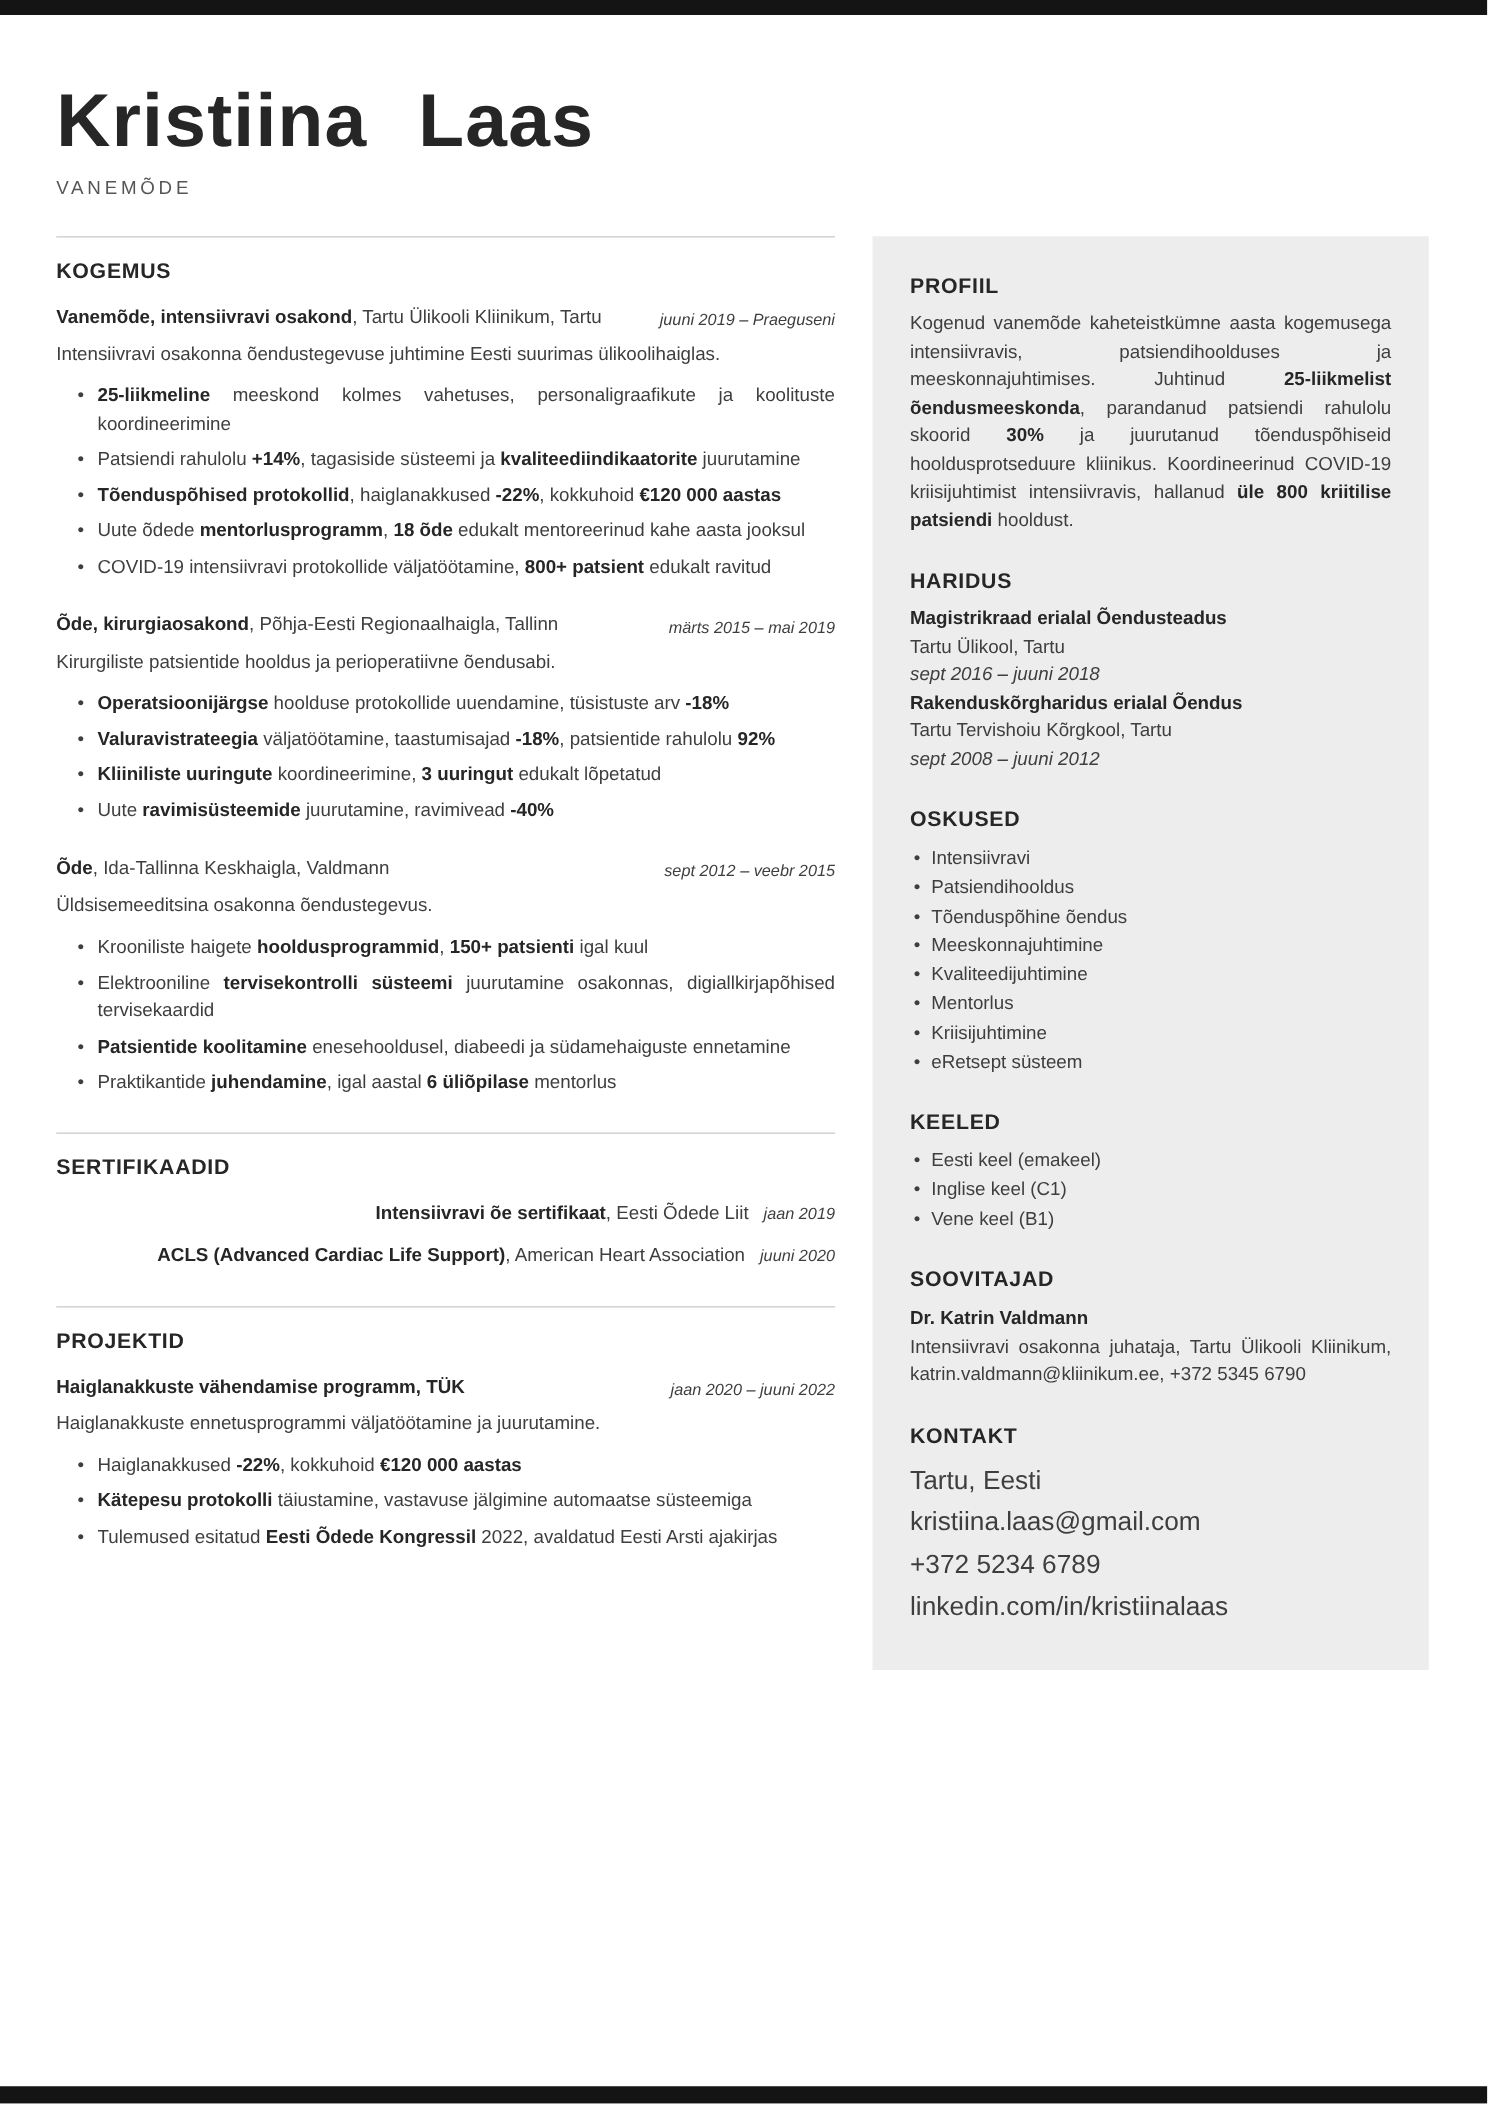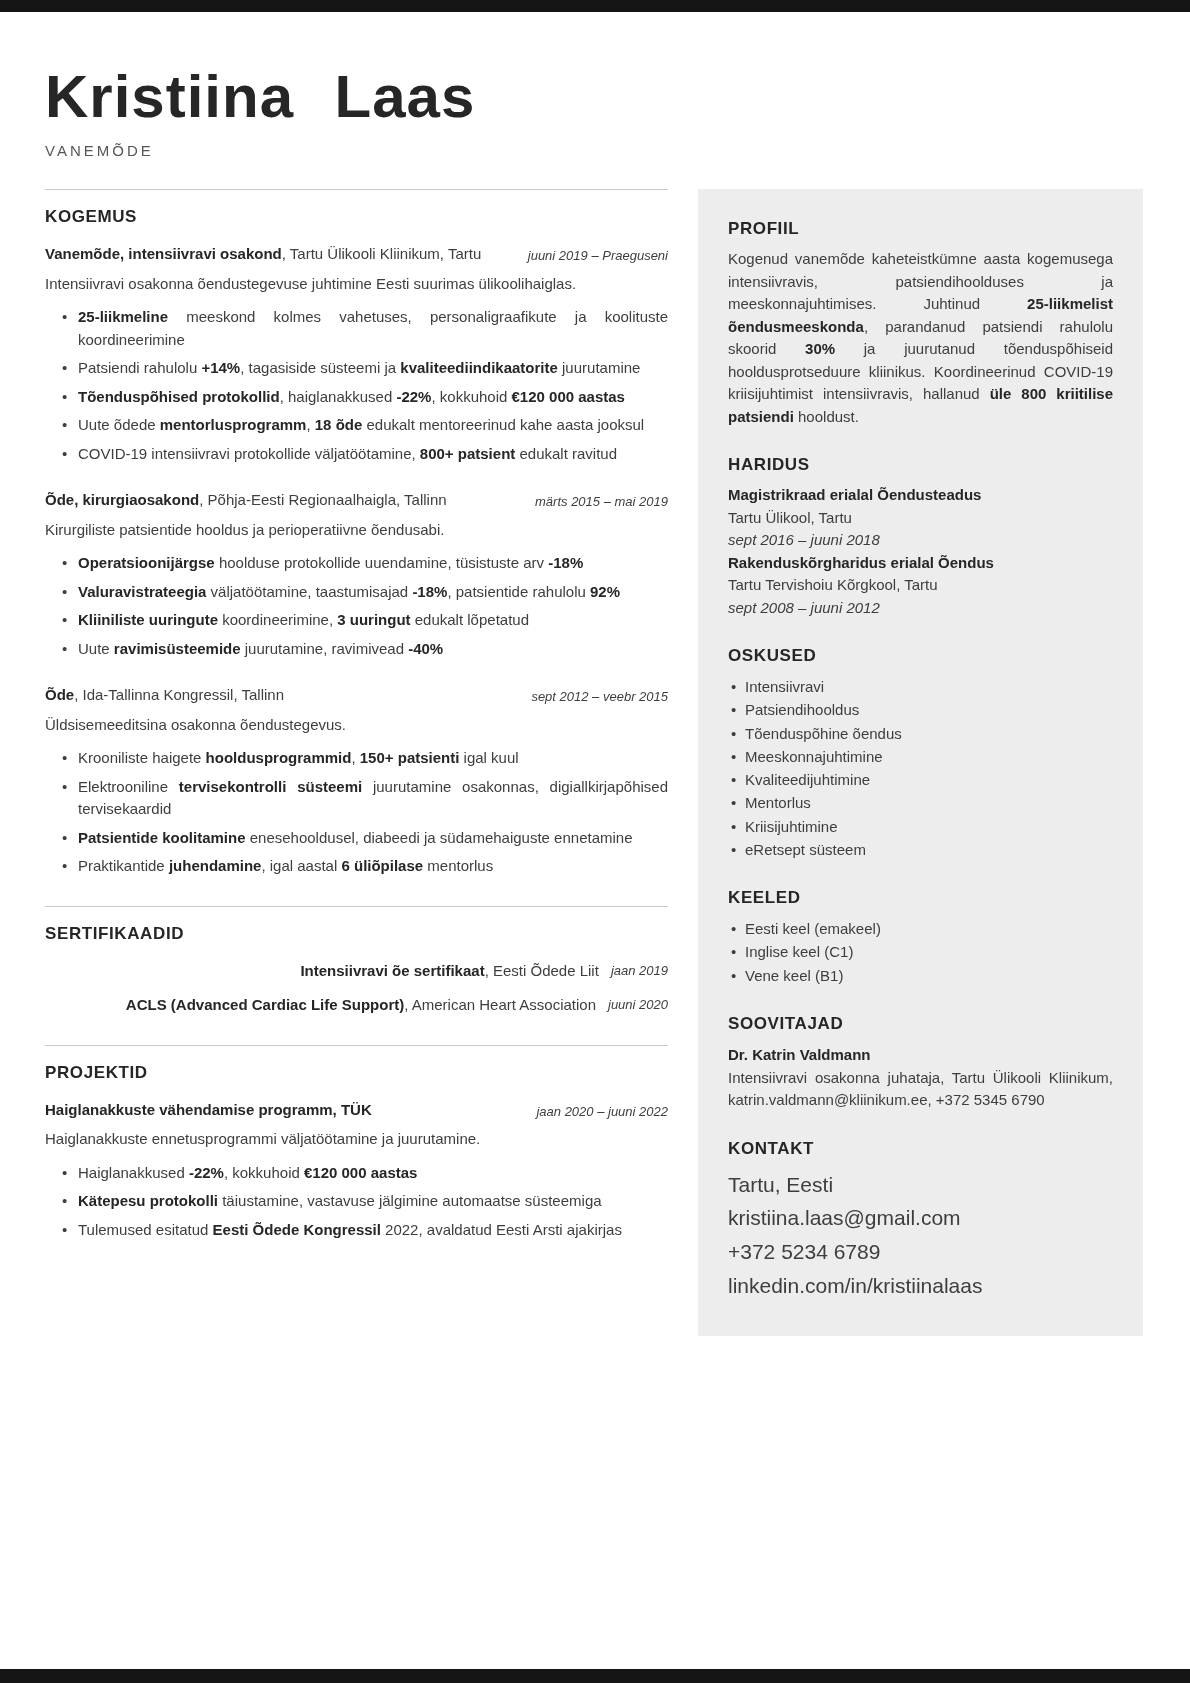--- a/index.html
+++ b/index.html
@@ -122,21 +122,21 @@
               <ul class="dots">
 
               <li><span class="b">Operatsioonijärgse</span><span> hoolduse protokollide uuendamine, tüsistuste arv </span><span class="b">-18%</span></li>
                 <li><span class="b">Valuravistrateegia</span><span> väljatöötamine, taastumisajad </span><span class="b">-18%</span><span>, patsientide rahulolu </span><span class="b">92%</span></li>
                 <li><span class="b">Kliiniliste uuringute</span><span> koordineerimine, </span><span class="b">3 uuringut</span><span> edukalt lõpetatud</span></li>
                 <li><span>Uute </span><span class="b">ravimisüsteemide</span><span> juurutamine, ravimivead </span><span class="b">-40%</span></li>
               </ul>
             </div>
             <div class="job body-text">
               <div class="entry-head">
-                <div class="entry-title"><span class="b">Õde</span><span>, Ida-Tallinna Kongressil, Tallinn</span></div>
+                <div class="entry-title"><span class="b">Õde</span><span>, Ida-Tallinna Keskhaigla, Valdmann</span></div>
                 <div class="date">sept 2012 – veebr 2015</div>
               </div>
               <div class="entry-summary">Üldsisemeeditsina osakonna õendustegevus.</div>
               <ul class="dots">
 
               <li><span>Krooniliste haigete </span><span class="b">hooldusprogrammid</span><span>, </span><span class="b">150+ patsienti</span><span> igal kuul</span></li>
                 <li><span>Elektrooniline </span><span class="b">tervisekontrolli süsteemi</span><span> juurutamine osakonnas, digiallkirjapõhised tervisekaardid</span></li>
                 <li><span class="b">Patsientide koolitamine</span><span> enesehooldusel, diabeedi ja südamehaiguste ennetamine</span></li>
                 <li><span>Praktikantide </span><span class="b">juhendamine</span><span>, igal aastal </span><span class="b">6 üliõpilase</span><span> mentorlus</span></li>
               </ul>

